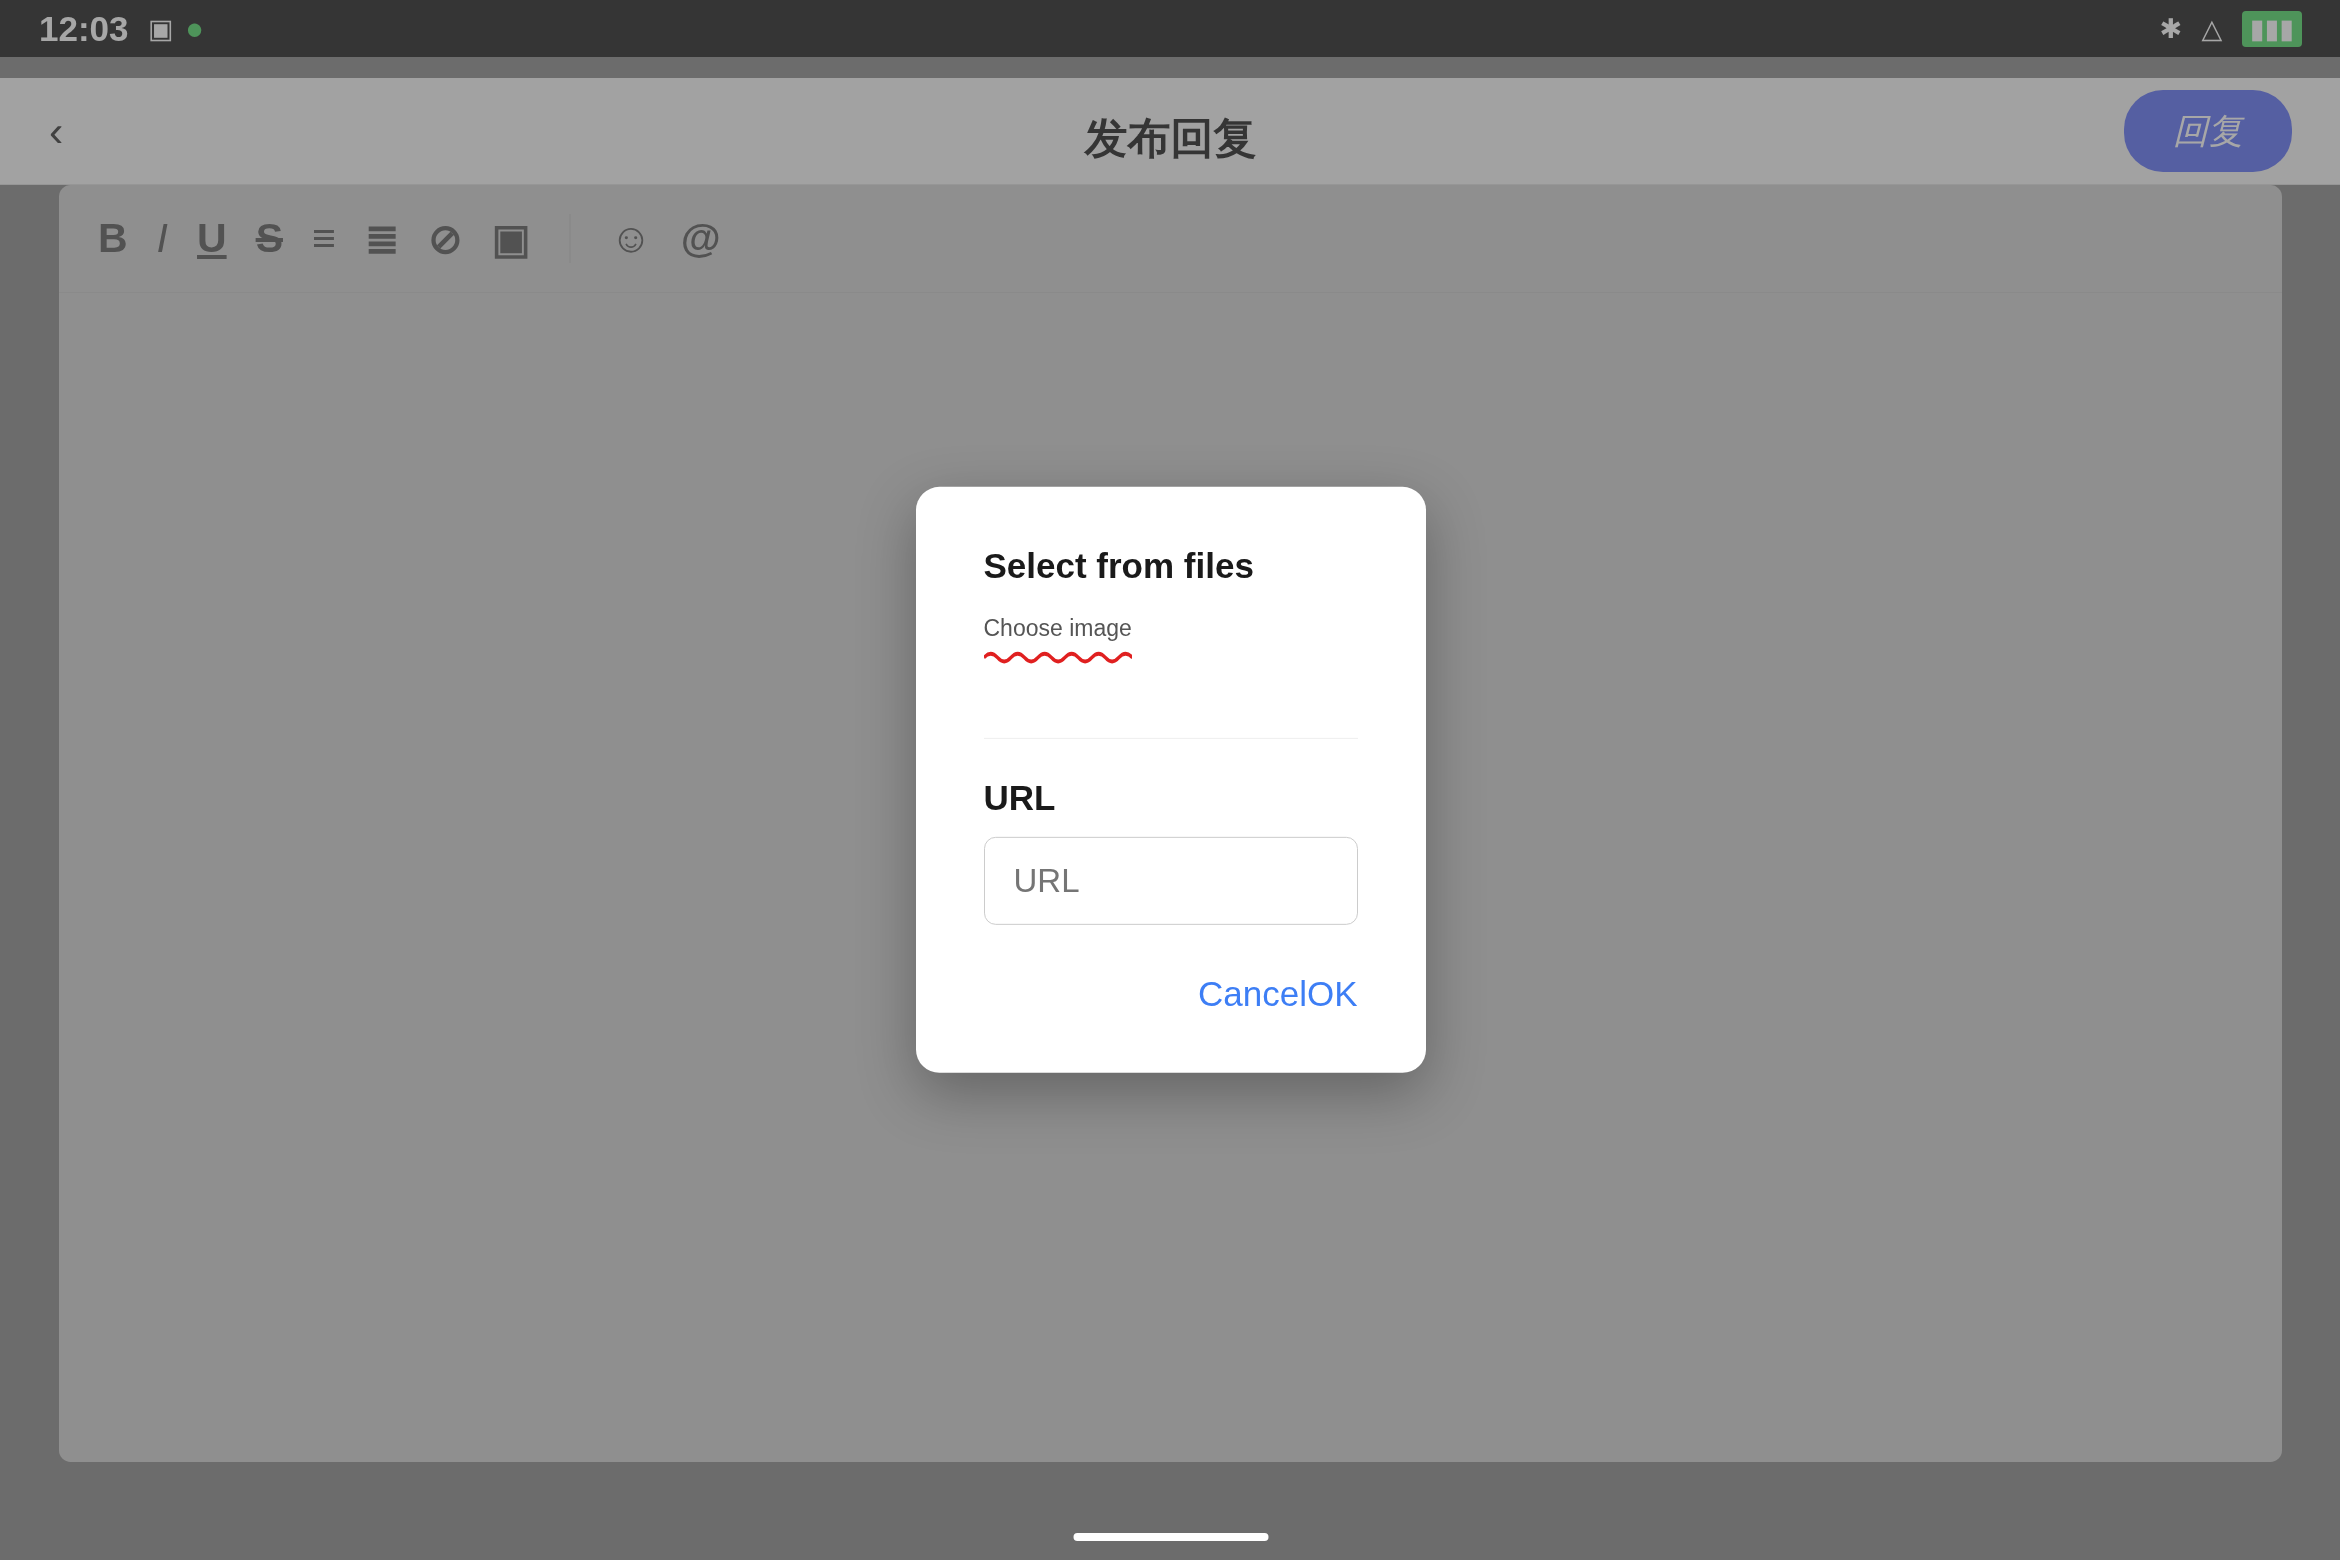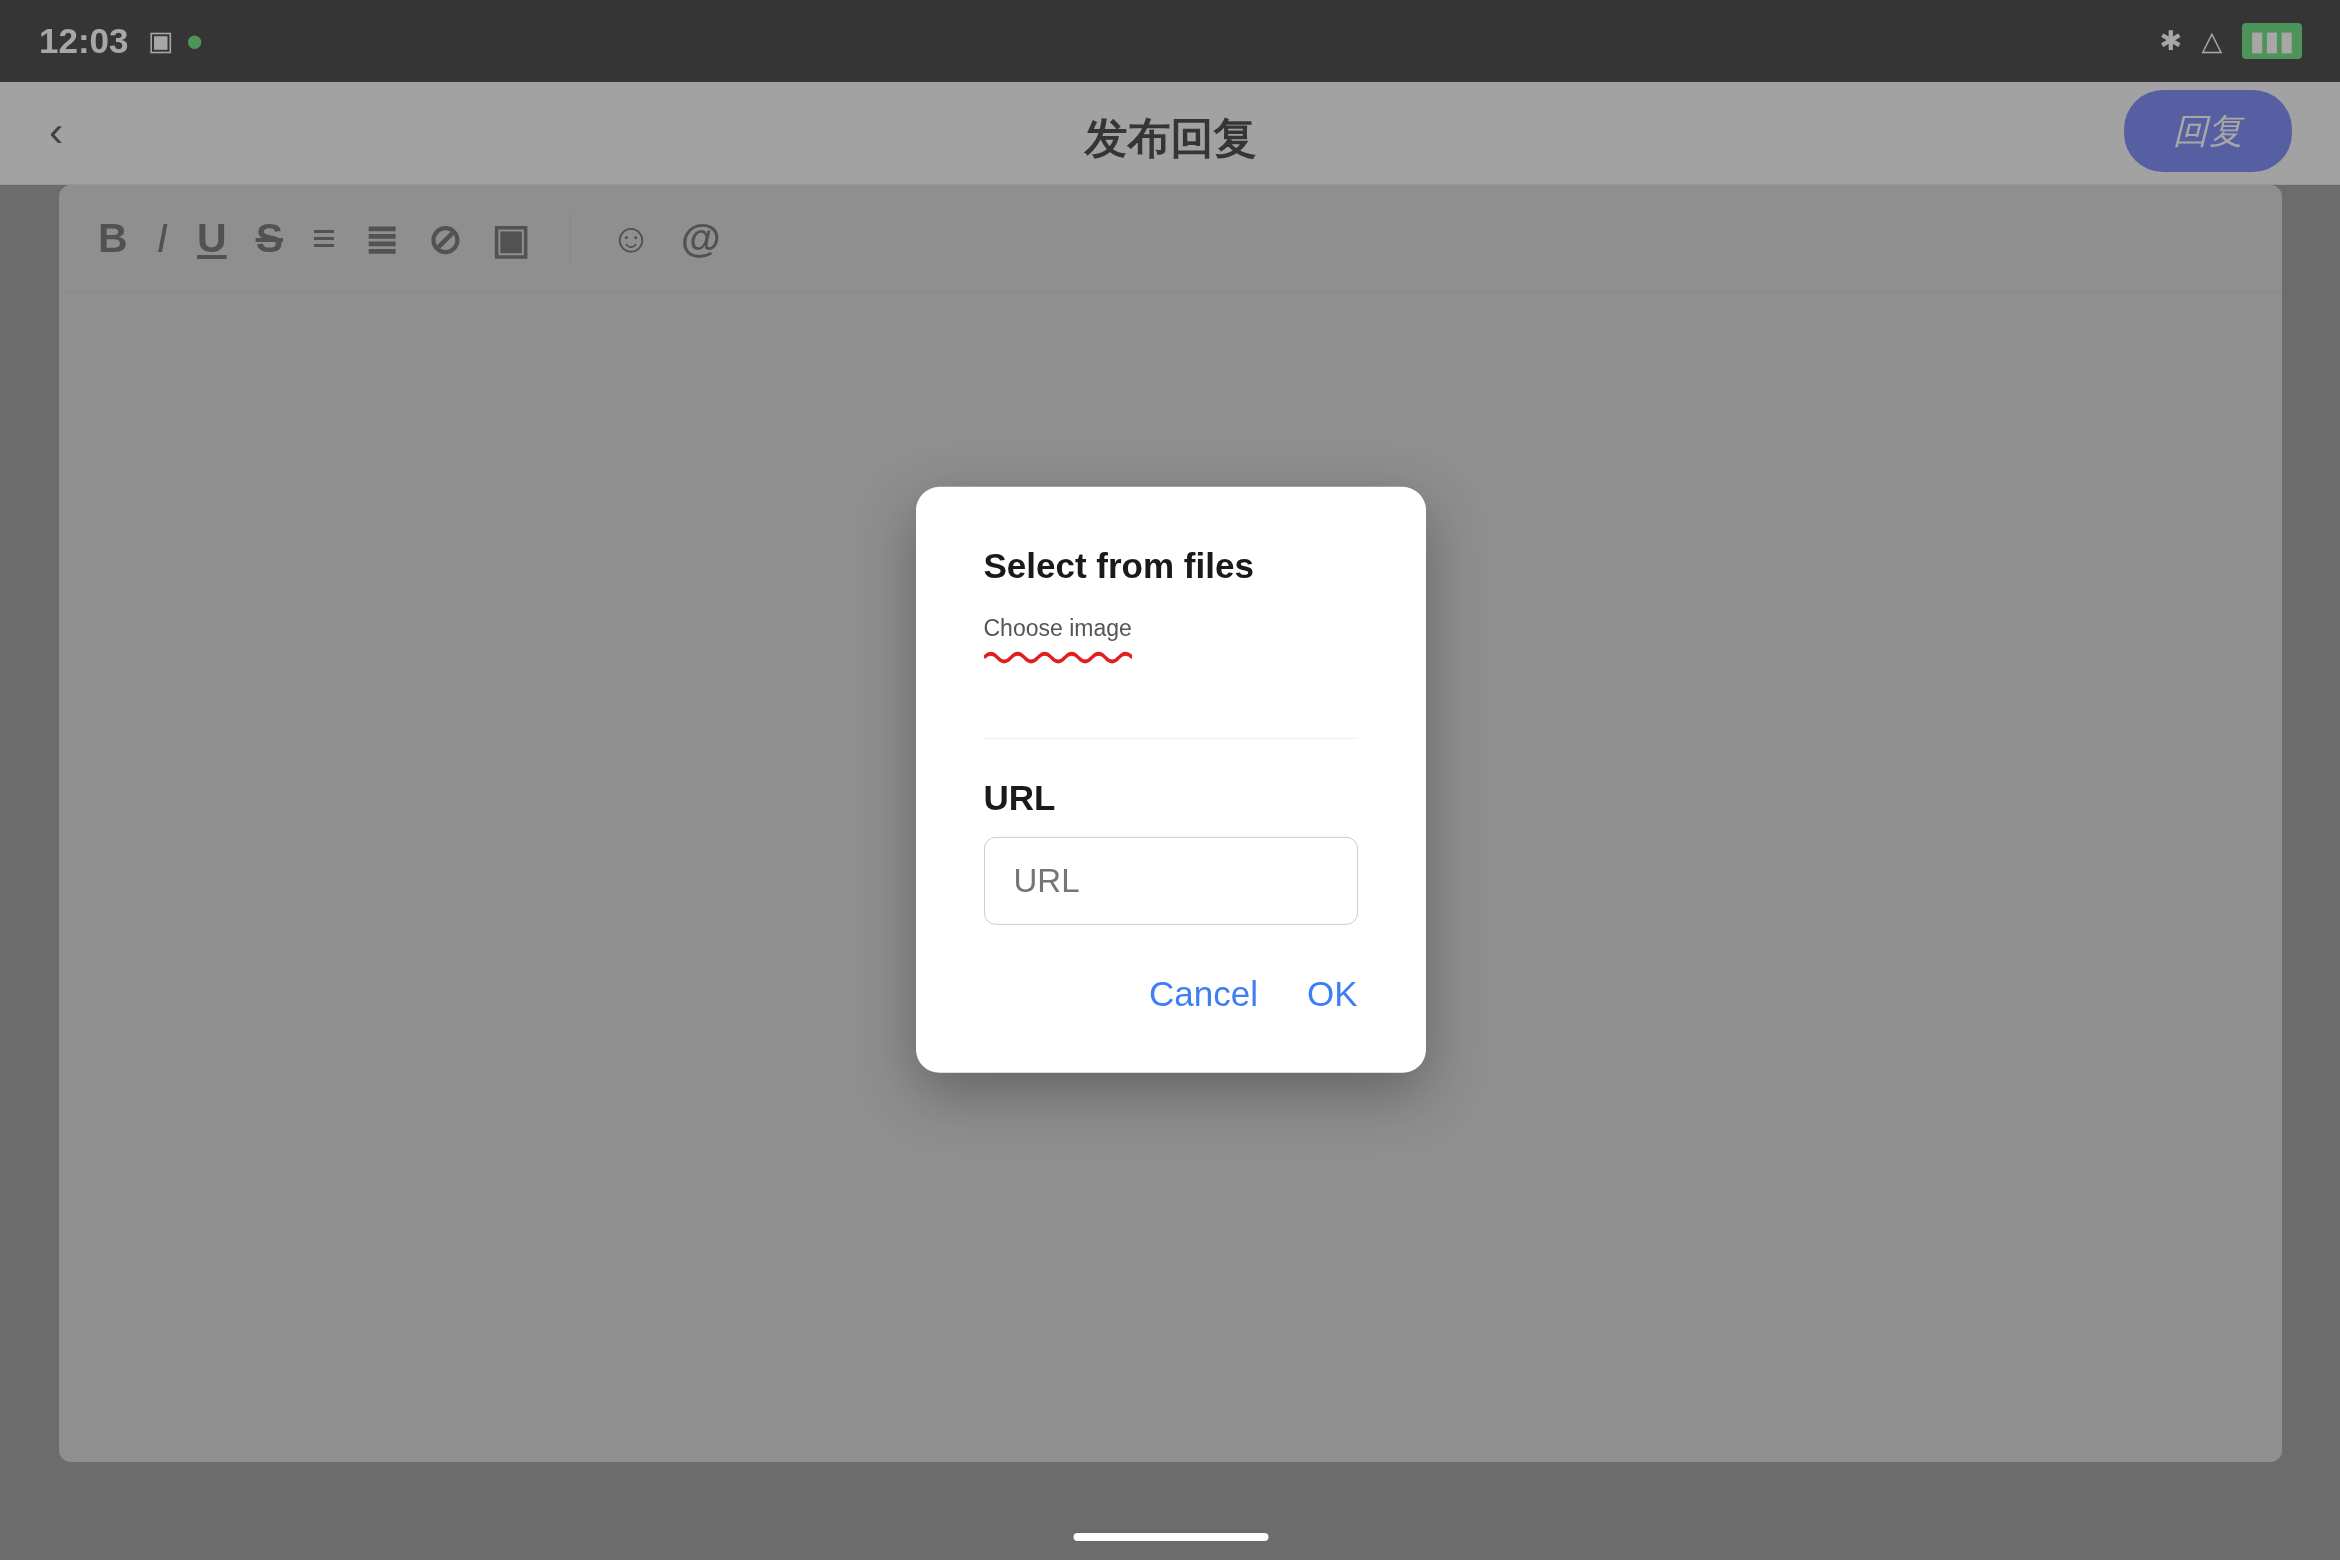--- a/index.html
+++ b/index.html
@@ -16,21 +16,21 @@
       overflow: hidden;
       position: relative;
     }
 
     
     .status-bar {
       position: absolute;
       top: 0;
       left: 0;
       right: 0;
-      height: 82px;
+      height: 57px;
       background: #1a1a1a;
       display: flex;
       align-items: center;
       justify-content: space-between;
       padding: 0 39px;
       z-index: 100;
     }
 
     .status-bar-left {
       display: flex;
@@ -220,21 +220,20 @@
       border-radius: 11.7px;
       padding: 0 29px;
       font-size: 33px;
       color: #aaa;
       outline: none;
     }
 
     .dialog-actions {
       display: flex;
       justify-content: flex-end;
-      gap: 49px;
       margin-top: 49px;
     }
 
     .action-btn {
       font-size: 35px;
       font-weight: 500;
       cursor: pointer;
       background: none;
       border: none;
       color: #3d7ef5;

